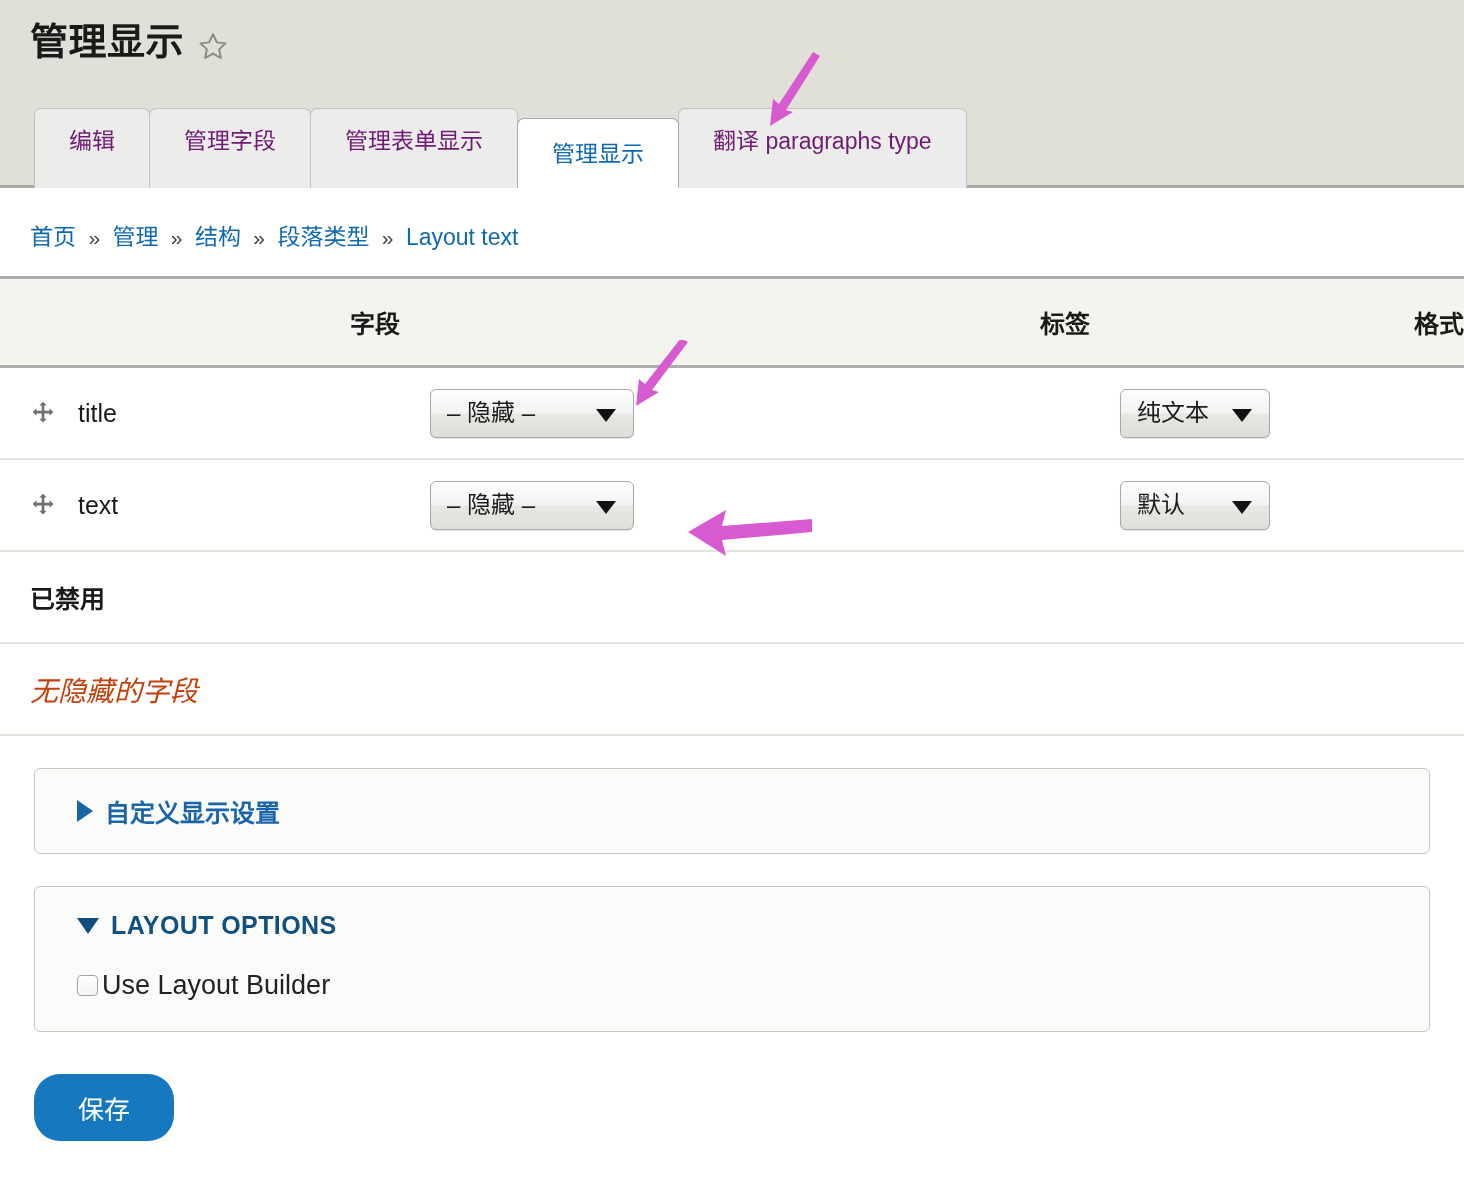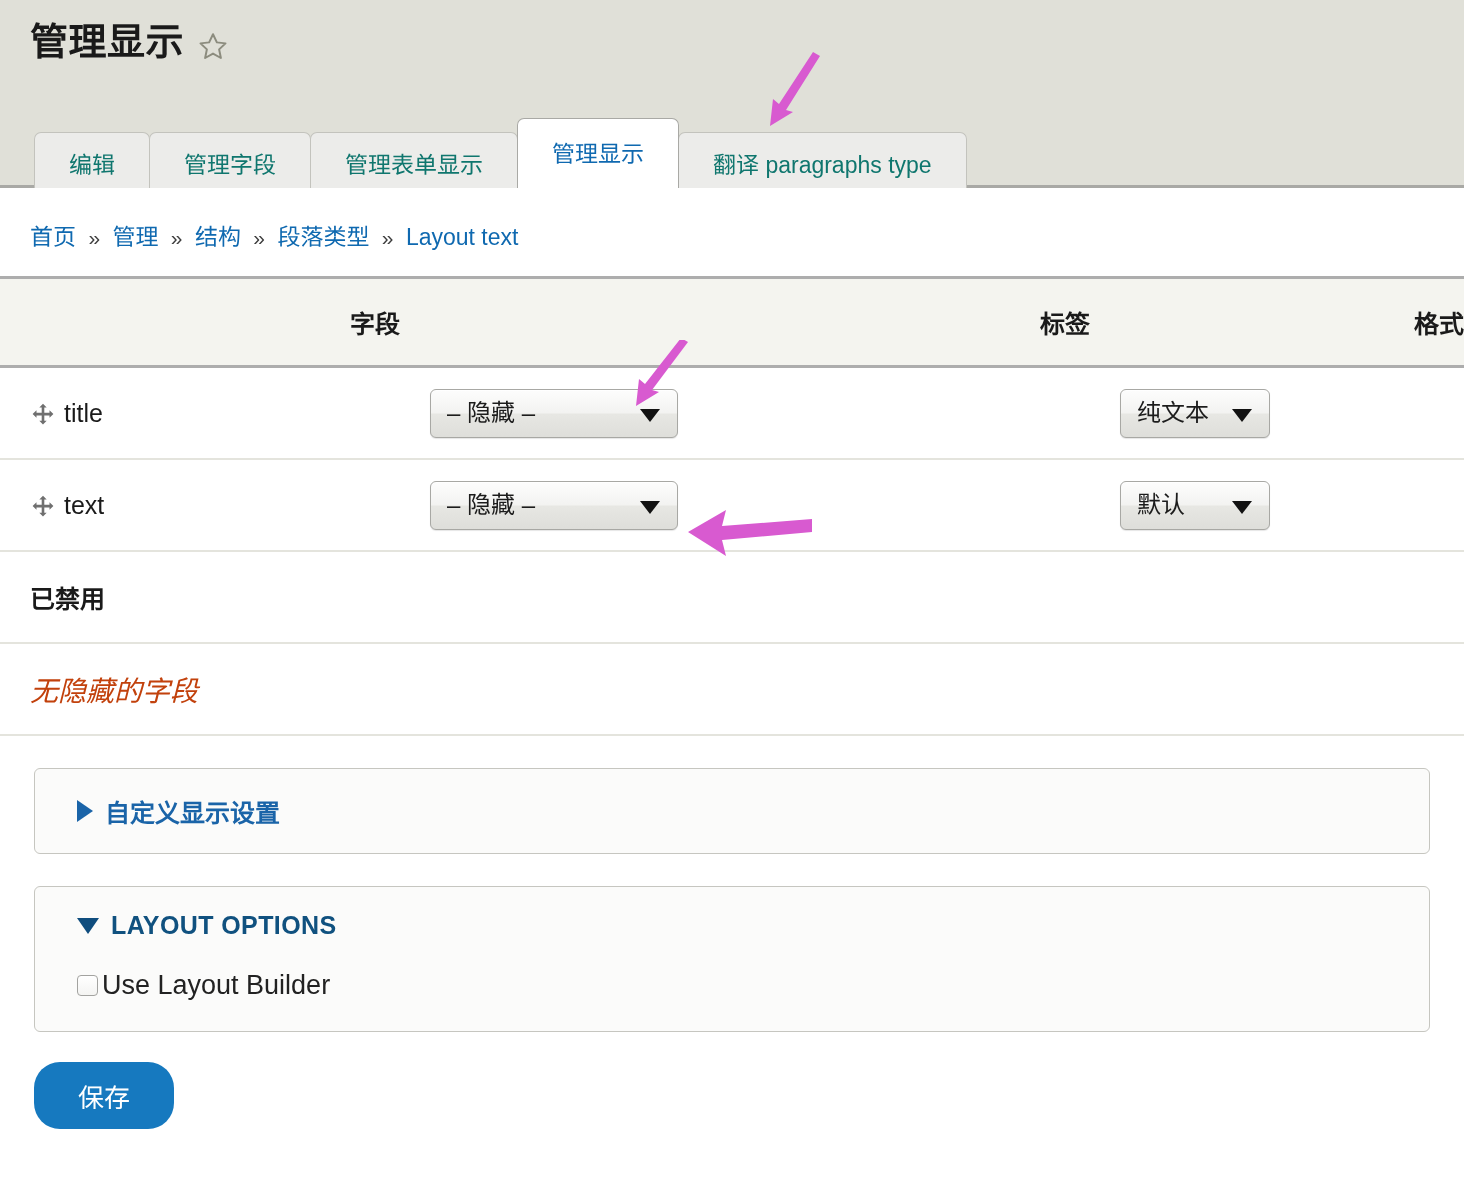--- a/index.html
+++ b/index.html
@@ -55,24 +55,24 @@
     bottom: -3px;
     display: flex;
     align-items: flex-end;
   }
   .tab {
     background: #ececea;
     border: 1px solid #c3c3bd;
     border-bottom: none;
     border-radius: 7px 7px 0 0;
     padding: 0 34px;
-    height: 56px;
+    height: 80px;
     line-height: 64px;
     font-size: 23px;
-    color: #0f766e;
+    color: #701a75;
     white-space: nowrap;
     margin-right: -1px;
     position: relative;
     box-sizing: border-box;
   }
   .tab.active {
     background: #ffffff;
     color: #0f69b0;
     height: 70px;
     line-height: 70px;
@@ -122,22 +122,22 @@
   .col-format { width: auto; }
 
   .fields-table tbody td {
     border-bottom: 2px solid #e4e4dd;
     padding: 14px 0 14px 30px;
     vertical-align: middle;
     height: 62px;
   }
   .field-cell {
     display: flex;
-    align-items: flex-end;
-    gap: 8px;
+    align-items: center;
+    gap: 22px;
   }
   .drag-handle {
     width: 26px;
     height: 26px;
     flex: 0 0 26px;
     cursor: move;
   }
   .field-name {
     font-size: 25px;
     color: #1a1a1a;
@@ -166,21 +166,21 @@
     content: "";
     position: absolute;
     right: 18px;
     top: 50%;
     margin-top: -4px;
     border-left: 10px solid transparent;
     border-right: 10px solid transparent;
     border-top: 13px solid #121212;
     pointer-events: none;
   }
-  .sel-label  { width: 248px; }
+  .sel-label  { width: 204px; }
   .sel-format { min-width: 150px; }
 
   
   .disabled-head td {
     border-bottom: 2px solid #e4e4dd;
     padding: 26px 0 26px 30px;
     font-size: 25px;
     font-weight: 700;
     color: #1a1a1a;
   }
@@ -262,20 +262,21 @@
   }
   .btn-primary {
     background: #1679bf;
     color: #ffffff;
     border: none;
     border-radius: 26px;
     font-family: "Liberation Sans", "DejaVu Sans", sans-serif;
     font-size: 26px;
     padding: 15px 44px;
     cursor: pointer;
+    margin-top: 12px;
   }
 
   
   .anno {
     position: absolute;
     pointer-events: none;
     z-index: 50;
   }
   #arrow-tab   { left: 762px;  top: 52px;  }
   #arrow-label { left: 630px;  top: 340px; }

